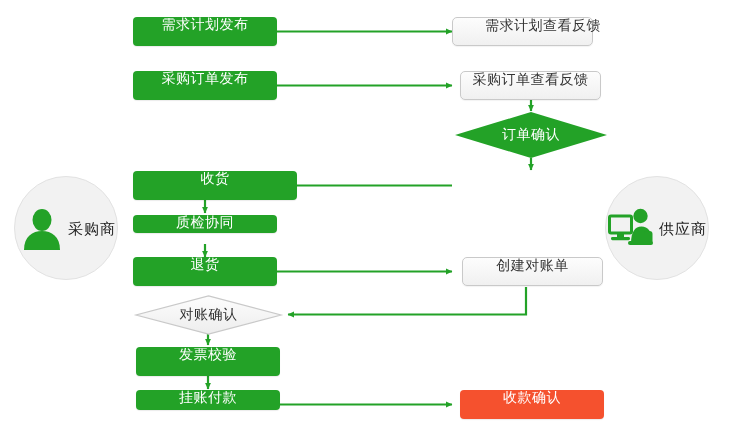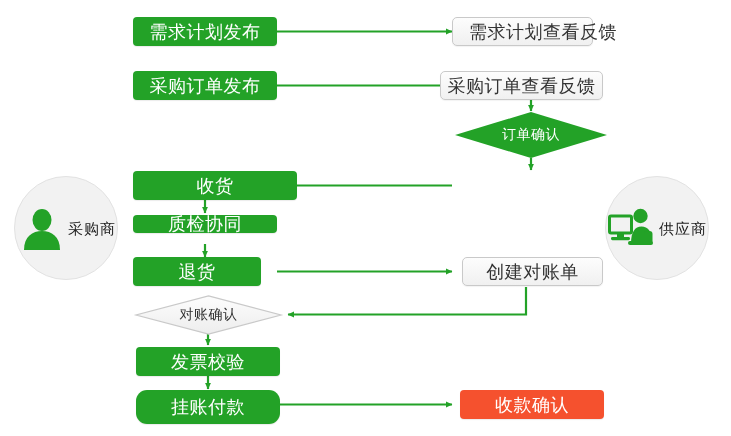--- a/index.html
+++ b/index.html
@@ -14,27 +14,26 @@
     position: relative;
     width: 731px;
     height: 436px;
     background: #ffffff;
     overflow: hidden;
   }
   .node {
     position: absolute;
     box-sizing: border-box;
     display: flex;
-    align-items: center;
-    justify-content: center;
-    font-size: 18px;
+    align-items: flex-start;
+    justify-content: center;
+    font-size: 14px;
     line-height: 1;
     white-space: nowrap;
     letter-spacing: 0.5px;
-    font-family: Liberation Serif, serif;
   }
   
   .node.green {
     background: #23a227;
     color: #ffffff;
     border-radius: 4px;
     box-shadow: 0 1px 1px rgba(0,0,0,0.08);
   }
   
   .node.plain {
@@ -194,41 +193,41 @@
   </div>
 
   <div class="node plain" style="left:452px; top:17px; width:141px; height:29px;padding-left:41px;">
     <span>需求计划查看反馈</span>
   </div>
 
   <div class="node green" style="left:133px; top:71px; width:144px; height:29px;">
     <span>采购订单发布</span>
   </div>
 
-  <div class="node plain" style="left:440px; top:71px; width:163px; height:29px;">
+  <div class="node plain" style="left:460px; top:71px; width:141px; height:29px;">
     <span>采购订单查看反馈</span>
   </div>
 
   <div class="diamond green-d" style="left:455px; top:112px; width:152px; height:46px;">
     <svg width="152" height="46" viewBox="0 0 152 46">
       <polygon points="76,0 152,23 76,46 0,23" fill="#23a227"></polygon>
     </svg>
     <div class="dlabel">订单确认</div>
   </div>
 
 
   <div class="node green" style="left:133px; top:171px; width:164px; height:29px;">
     <span>收货</span>
   </div>
 
   <div class="node green" style="left:133px; top:215px; width:144px; height:18px;">
     <span>质检协同</span>
   </div>
 
-  <div class="node green" style="left:133px; top:257px; width:128px; height:29px;">
+  <div class="node green" style="left:133px; top:257px; width:144px; height:29px;">
     <span>退货</span>
   </div>
 
   <div class="node plain" style="left:452px; top:257px; width:141px; height:29px;margin-left:10px;">
     <span>创建对账单</span>
   </div>
 
   <div class="diamond gray-d" style="left:135px; top:295px; width:147px; height:40px;">
     <svg width="147" height="40" viewBox="0 0 147 40">
       <defs>
@@ -239,21 +238,21 @@
       </defs>
       <polygon points="73.5,0.8 146,20 73.5,39.2 1,20" fill="url(#grayGrad)" stroke="#c9c9c9" stroke-width="1.2"></polygon>
     </svg>
     <div class="dlabel">对账确认</div>
   </div>
 
   <div class="node green" style="left:136px; top:347px; width:144px; height:29px;">
     <span>发票校验</span>
   </div>
 
-  <div class="node green" style="left:136px; top:390px; width:144px; height:34px;border-radius:11px;">
+  <div class="node green" style="left:136px; top:390px; width:144px; height:20px;">
     <span>挂账付款</span>
   </div>
 
   <div class="node orange" style="left:452px; top:390px; width:144px; height:29px;">
     <span>收款确认</span>
   </div>
 
 </div>
 
 </body></html>

